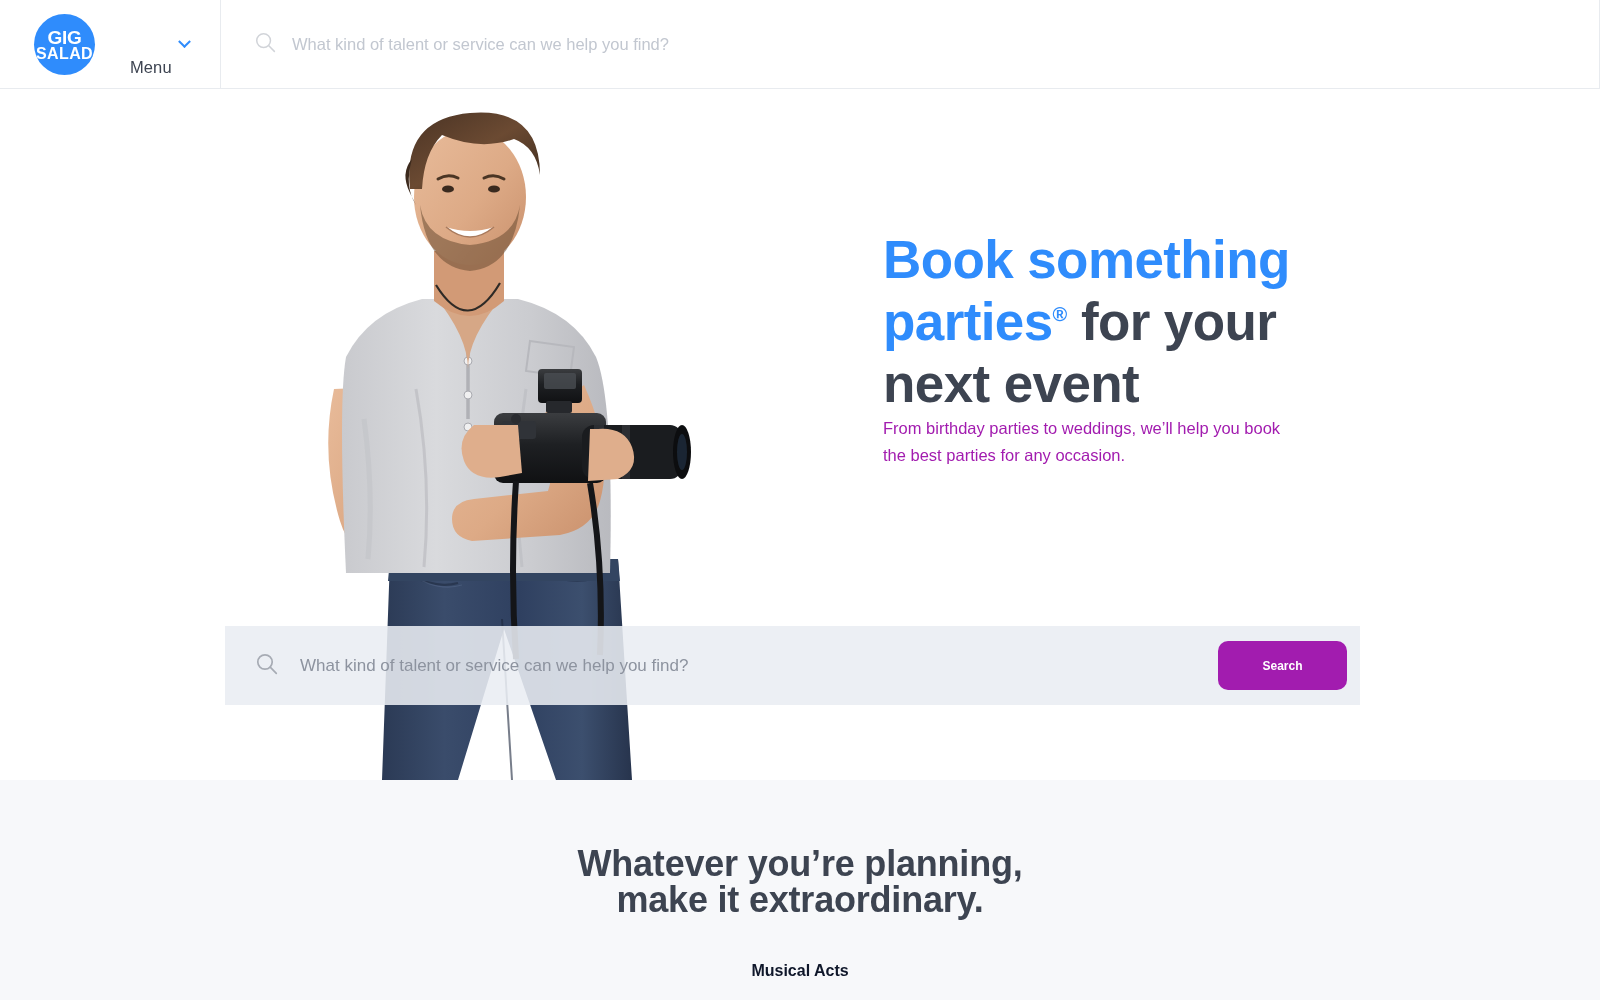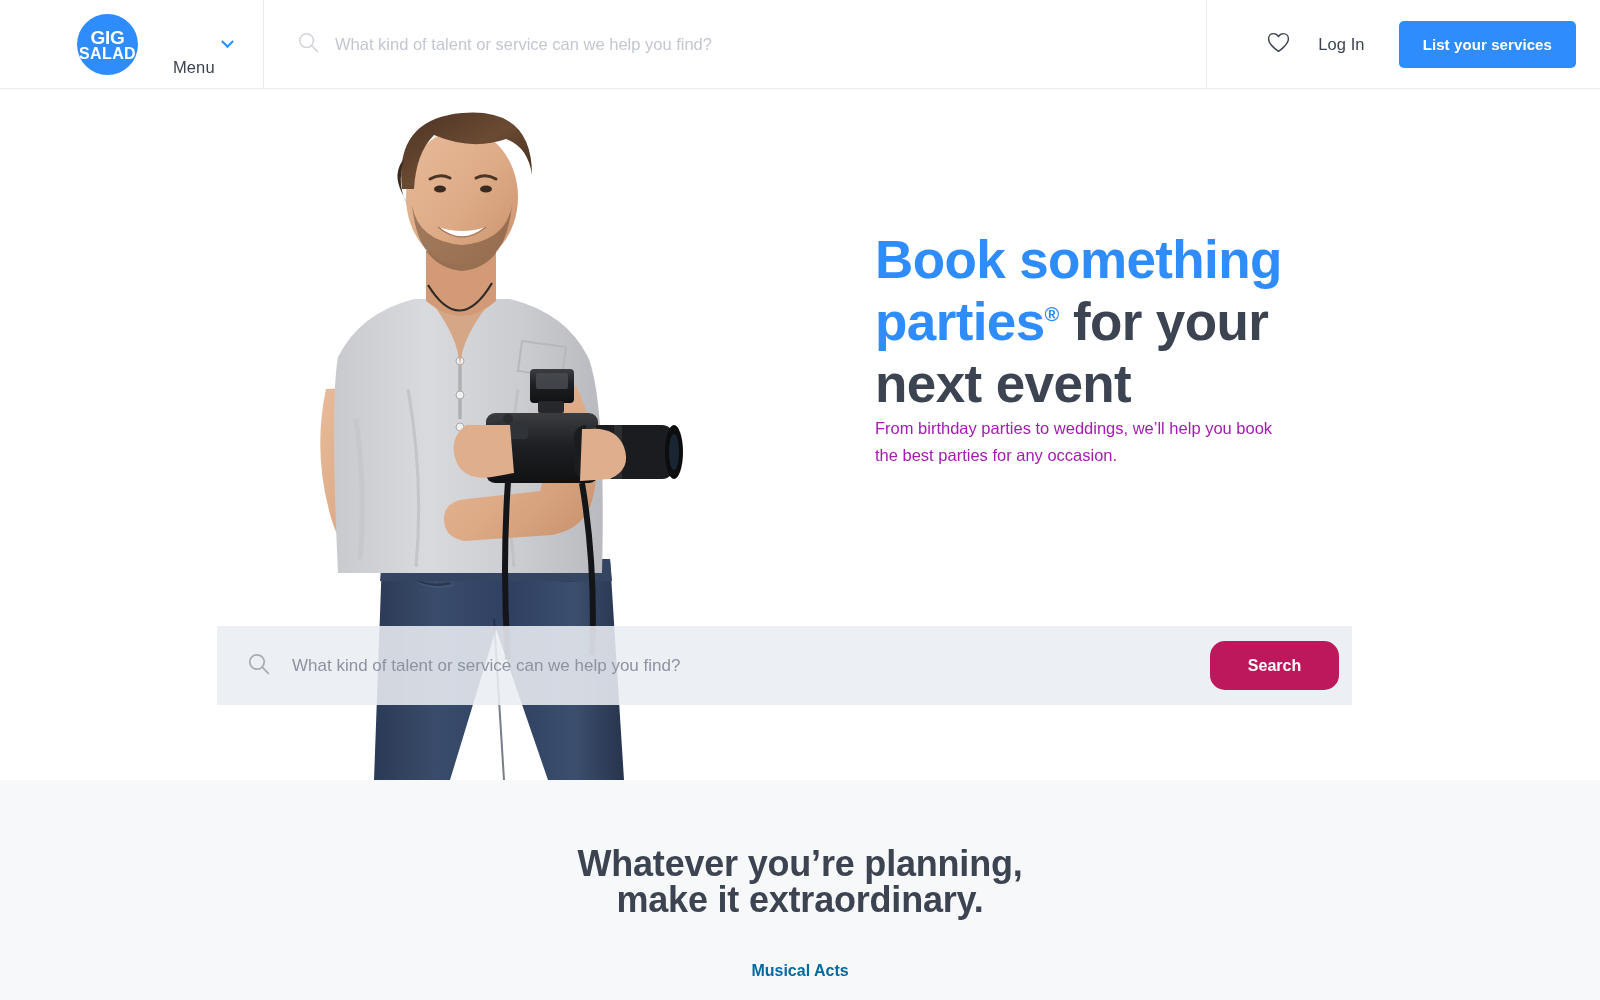--- a/index.html
+++ b/index.html
@@ -20,21 +20,20 @@
   .header {
     position: absolute;
     top: 0; left: 0;
     width: 1600px;
     height: 89px;
     background: #ffffff;
     border-bottom: 1px solid #e8ebef;
     display: flex;
     align-items: stretch;
     z-index: 30;
-    padding-left: 43px;
   }
 
   .header-left {
     width: 221px;
     display: flex;
     align-items: center;
     padding-left: 34px;
     border-right: 1px solid #e8ebef;
     flex: none;
   }
@@ -141,21 +140,21 @@
     letter-spacing: .1px;
     padding: 0 24px;
     height: 47px;
     cursor: pointer;
     white-space: nowrap;
   }
 
   
   .hero {
     position: absolute;
-    top: 89px; left: 0;
+    top: 89px; left: 8px;
     width: 1441px;
     height: 691px;
     background: #ffffff;
     overflow: hidden;
   }
 
   
   .hero-photo {
     position: absolute;
     left: 290px;
@@ -212,26 +211,26 @@
     border: none;
     outline: none;
     background: transparent;
     font-family: "Liberation Sans", sans-serif;
     font-size: 17px;
     color: #3d4451;
     margin-left: 22px;
   }
   .hero-search-input::placeholder { color: #8d939f; }
   .hero-search-btn {
-    background: #be185d;
+    background: #a21caf;
     color: #ffffff;
     border: none;
-    border-radius: 15px;
+    border-radius: 10px;
     font-family: "Liberation Sans", sans-serif;
-    font-size: 16px;
+    font-size: 12px;
     font-weight: bold;
     width: 129px;
     height: 49px;
     cursor: pointer;
   }
 
   
   .lower {
     position: absolute;
     top: 780px; left: 0;
@@ -246,21 +245,21 @@
     font-size: 36px;
     font-weight: bold;
     line-height: 36px;
     color: #3d4451;
     letter-spacing: -0.2px;
   }
   .lower-subitem {
     margin-top: 44px;
     font-size: 16px;
     font-weight: bold;
-    color: #0369a1;
+    color: #0f172a;
   }
 </style>
 </head>
 <body>
 
 <div class="page">
 
   <div class="header">
 
     <div class="header-left">
@@ -277,31 +276,20 @@
     <div class="header-search">
       <span class="search-glyph">
         <svg width="21" height="21" viewBox="0 0 22 22" fill="none">
           <circle cx="9" cy="9" r="7.2" stroke="#9aa0ab" stroke-width="1.6"></circle>
           <line x1="14.2" y1="14.2" x2="20.3" y2="20.3" stroke="#9aa0ab" stroke-width="1.6" stroke-linecap="round"></line>
         </svg>
       </span>
       <input class="header-search-input" type="text" placeholder="What kind of talent or service can we help you find?" style="">
     </div>
 
-    <div class="header-right">
-      <div class="heart-icon-wrap">
-        <span>
-          <svg width="23" height="21" viewBox="0 0 24 22" fill="none">
-            <path d="M12 20.2 C12 20.2 1.6 13.6 1.6 7.1 C1.6 3.9 4.0 1.7 6.9 1.7 C9.1 1.7 10.9 3.0 12 4.8 C13.1 3.0 14.9 1.7 17.1 1.7 C20.0 1.7 22.4 3.9 22.4 7.1 C22.4 13.6 12 20.2 12 20.2 Z" stroke="#3d4451" stroke-width="1.5" fill="none" stroke-linejoin="round"></path>
-          </svg>
-        </span>
-      </div>
-      <a class="login-link">Log In</a>
-      <button class="list-services-btn">List your services</button>
-    </div>
 
   </div>
 
   <div class="hero">
 
     <div class="hero-photo">
       <svg width="420" height="691" viewBox="0 0 420 691" xmlns="http://www.w3.org/2000/svg">
         <defs>
           <linearGradient id="shirtG" x1="0" y1="0" x2="1" y2="0">
             <stop offset="0%" stop-color="#c9cace"></stop>

